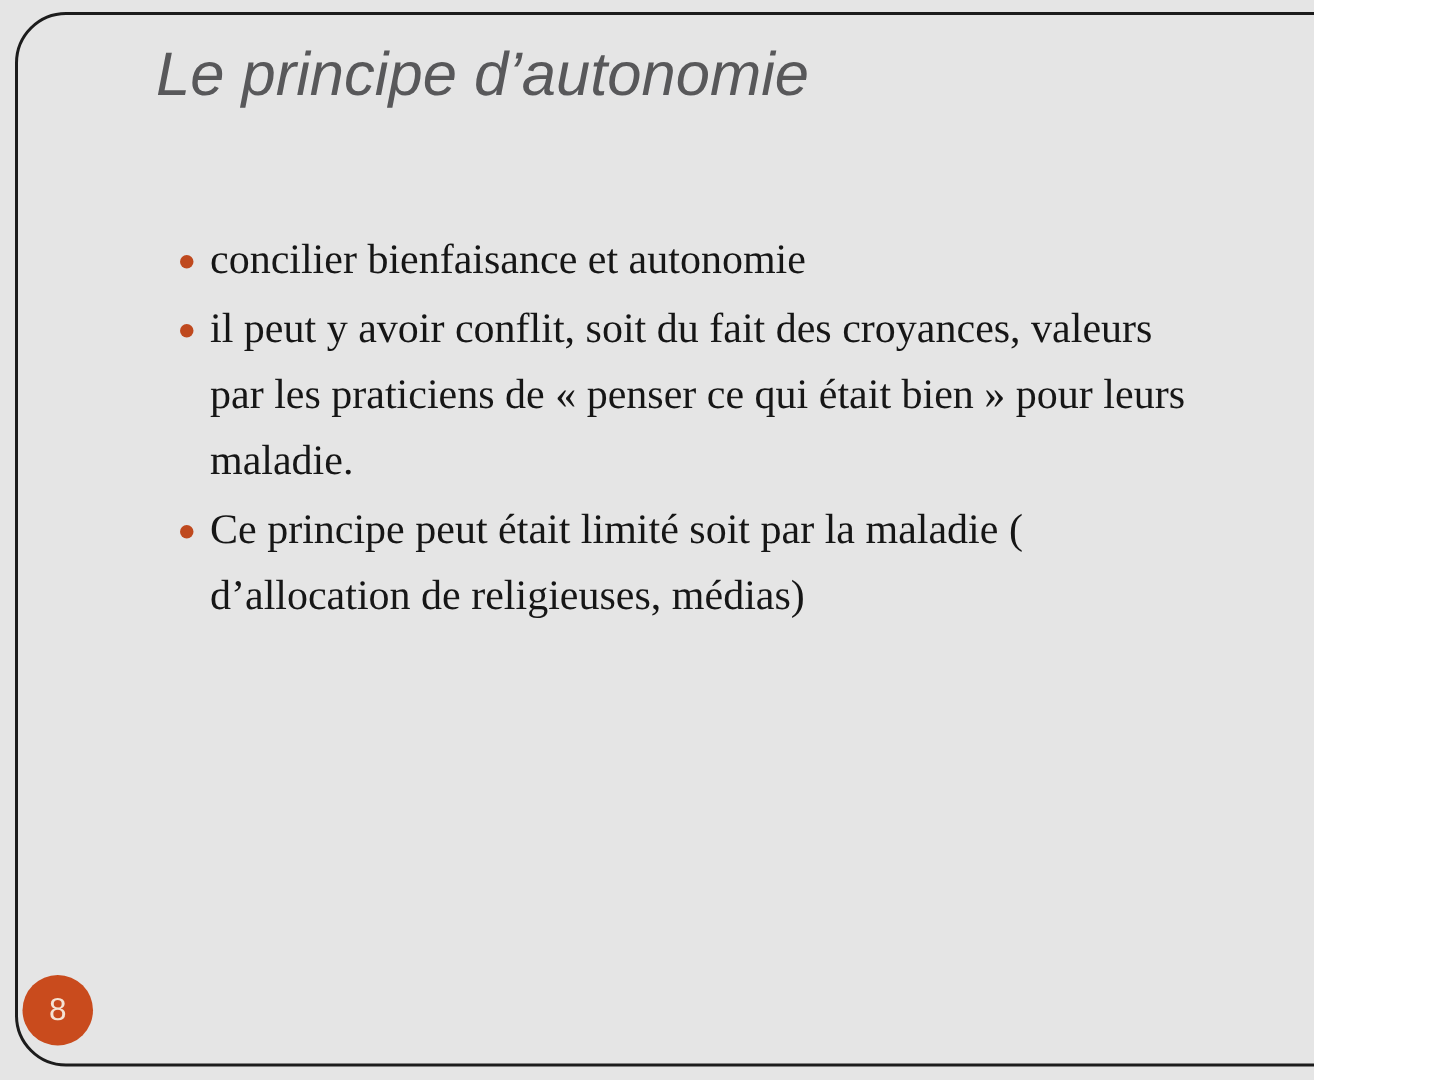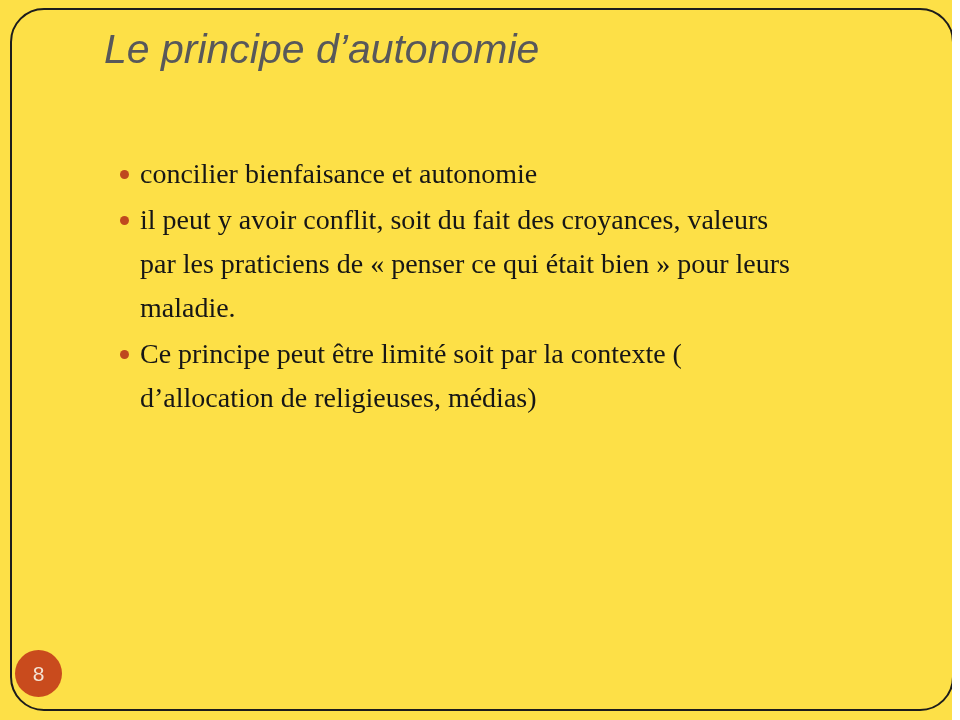--- a/index.html
+++ b/index.html
@@ -2,23 +2,23 @@
 <html><head>
 <meta charset="utf-8">
 <style>
   html, body {
     margin: 0;
     padding: 0;
     background: #ffffff;
   }
   .slide {
     position: relative;
-    width: 952px;
+    width: 876px;
     height: 720px;
-    background: #fde047;
+    background: #e5e5e5;
     overflow: hidden;
     font-family: "Liberation Serif", serif;
   }
   .frame {
     position: absolute;
     left: 10px;
     top: 8px;
     width: 944px;
     height: 703px;
     box-sizing: border-box;
@@ -114,21 +114,21 @@
 
     <li class="bullet">
       <span class="dot"></span>
       <span class="line">il peut y avoir conflit, soit du fait des croyances, valeurs</span>
       <span class="line">par les praticiens de « penser ce qui était bien » pour leurs</span>
       <span class="line">maladie.</span>
     </li>
 
     <li class="bullet">
       <span class="dot"></span>
-      <span class="line">Ce principe peut être limité soit par la contexte (</span>
+      <span class="line">Ce principe peut était limité soit par la maladie (</span>
       <span class="line">d’allocation de religieuses, médias)</span>
     </li>
 
   </ul>
 
   <div class="page-badge">
     <span class="page-number">8</span>
   </div>
 
 

